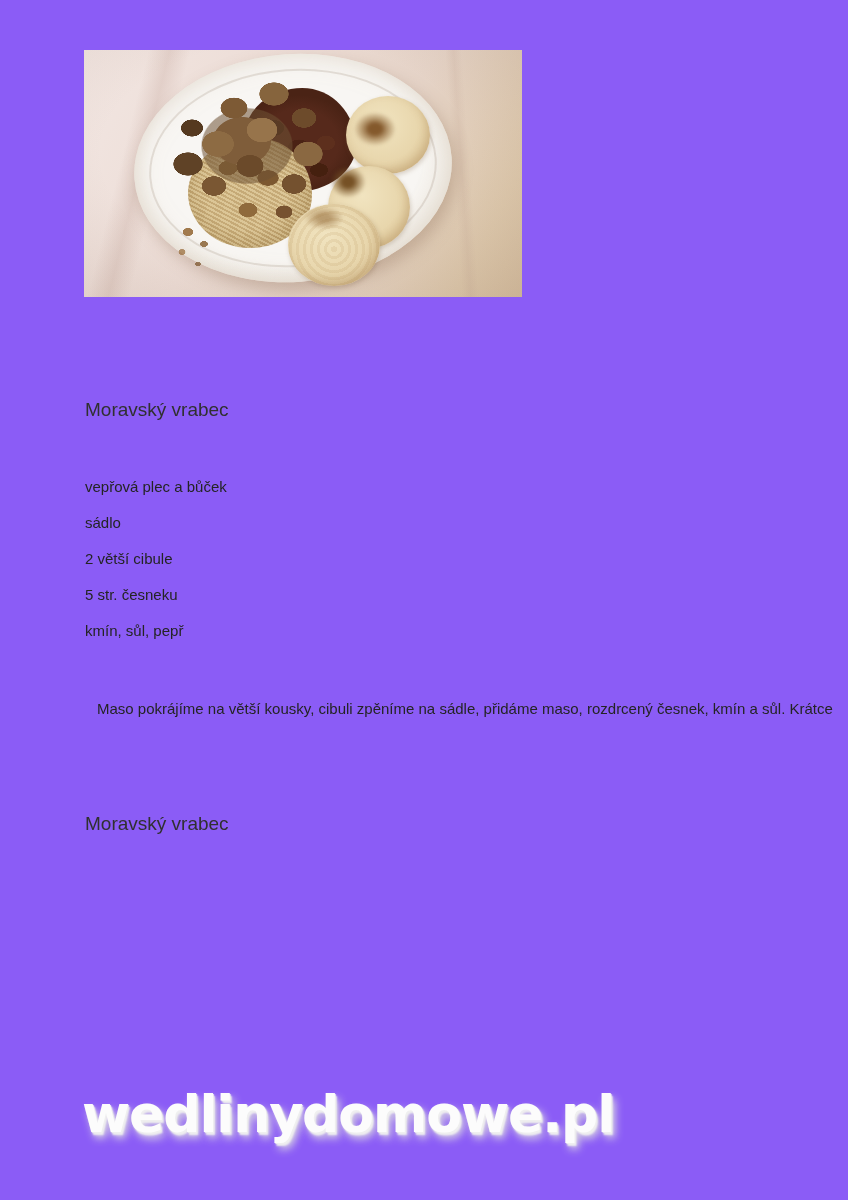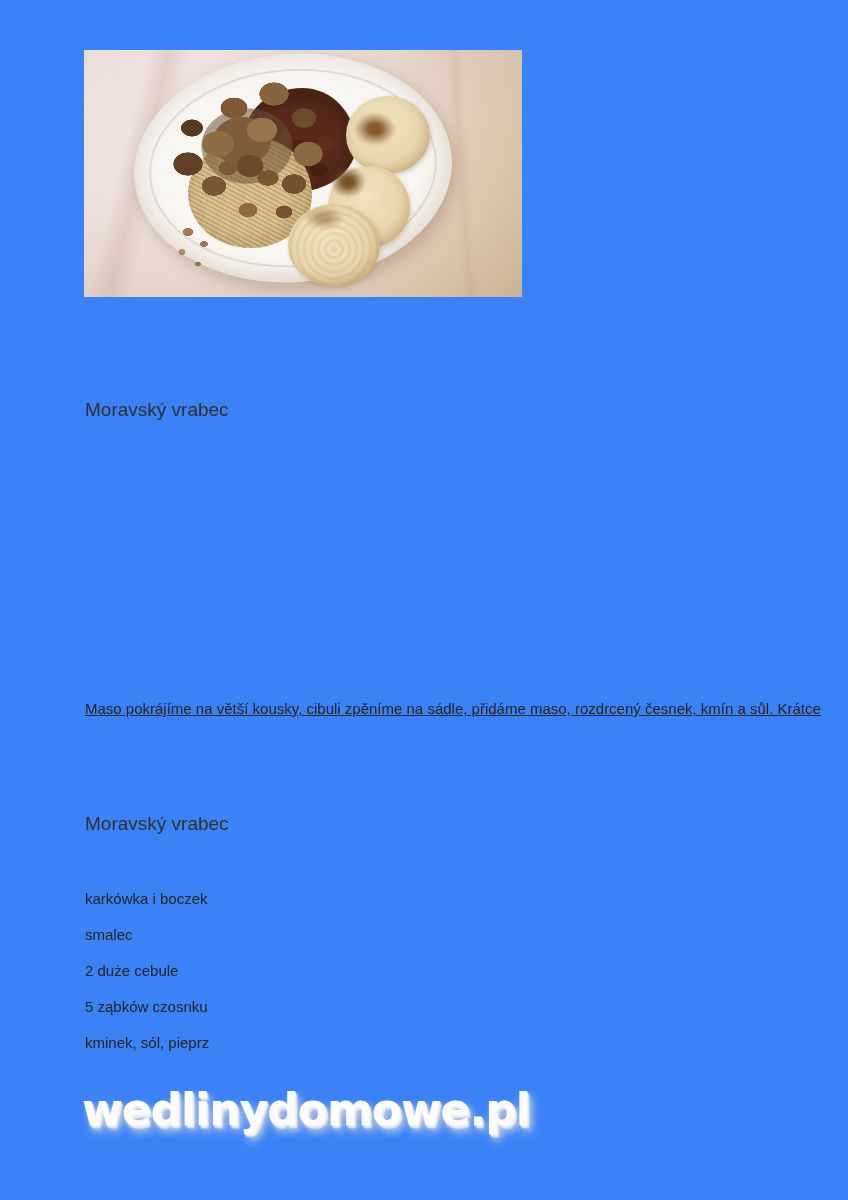--- a/index.html
+++ b/index.html
@@ -1,18 +1,18 @@
 <!DOCTYPE html>
 <html><head>
 <meta charset="utf-8">
 <style>
   html,body{margin:0;padding:0;background:#ffffff;}
   body{width:848px;height:1200px;position:relative;overflow:hidden;
        font-family:"Liberation Sans",sans-serif;color:#262626;}
-  .page{position:absolute;inset:0;background:#3b82f6;}
+  .page{position:absolute;inset:0;background:#8b5cf6;}
 
   
   .photo{position:absolute;left:84px;top:50px;width:438px;height:247px;overflow:hidden;
          background:linear-gradient(118deg,#f2e6e2 0%,#ecdcd5 38%,#e5d3c7 62%,#dcc7ab 88%,#d6bfa1 100%);}
   .photo .fold-left{position:absolute;left:-20px;top:0;width:150px;height:247px;
          background:linear-gradient(104deg,transparent 40%,rgba(195,165,155,0.30) 50%,transparent 60%);}
   .photo .fold-right{position:absolute;right:0;top:0;width:120px;height:247px;
          background:linear-gradient(86deg,transparent 44%,rgba(190,160,145,0.18) 50%,transparent 56%);}
   .photo .vignette{position:absolute;inset:0;
          background:radial-gradient(ellipse at 46% 42%,transparent 55%,rgba(125,92,68,0.13) 100%);}
@@ -82,25 +82,25 @@
          radial-gradient(5px 4px at 28px 46px,rgba(120,80,38,0.7) 55%,transparent 60%);}
 
   
   .rtitle{position:absolute;left:85px;font-size:19px;line-height:24px;color:#303030;white-space:nowrap;}
   .title-cz{top:398px;}
   .title-pl{top:812px;}
   .ing-list{position:absolute;left:85px;margin:0;padding:0;list-style:none;}
   .ing-cz{top:478px;}
   .ing-pl{top:890px;}
   .ing-list li{font-size:15px;line-height:17px;margin-bottom:19px;white-space:nowrap;color:#242424;}
-  .instructions{position:absolute;left:85px;top:694px;text-decoration:underline;}
+  .instructions{position:absolute;left:97px;top:694px;}
   .instructions div{font-size:15px;line-height:29px;white-space:nowrap;color:#242424;}
 
   
-  .watermark{position:absolute;left:82px;top:1084px;font-size:44px;font-weight:bold;
+  .watermark{position:absolute;left:82px;top:1084px;font-size:52px;font-weight:bold;
         font-family:"DejaVu Sans","Liberation Sans",sans-serif;letter-spacing:-1px;
         color:#fcfcfc;white-space:nowrap;
         text-shadow:2px 3px 2px #efefef, 4px 6px 8px #e0e0e0, 1px 1px 1px #f4f4f4;}
 </style>
 </head>
 <body>
 
 <div class="page">
 
   <div class="photo" title="plate with roasted pork pieces, braised red cabbage, stewed sauerkraut and three bread dumpling slices on a pink-beige tablecloth">
@@ -122,30 +122,30 @@
       <div class="dumpling d3">
           <div class="smudge"></div>
         </div>
       <div class="gravy"></div>
     </div>
     <div class="vignette"></div>
   </div>
 
   <div class="rtitle title-cz">Moravský vrabec</div>
 
+  <ul class="ing-list ing-cz">
+    <li>vepřová plec a bůček</li>
+    <li>sádlo</li>
+    <li>2 větší cibule</li>
+    <li>5 str. česneku</li>
+    <li>kmín, sůl, pepř</li>
+  </ul>
 
   <div class="instructions">
     <div>Maso pokrájíme na větší kousky, cibuli zpěníme na sádle, přidáme maso, rozdrcený česnek, kmín a sůl. Krátce</div>
   </div>
 
   <div class="rtitle title-pl">Moravský vrabec</div>
 
-  <ul class="ing-list ing-pl">
-    <li>karkówka i boczek</li>
-    <li>smalec</li>
-    <li>2 duże cebule</li>
-    <li>5 ząbków czosnku</li>
-    <li>kminek, sól, pieprz</li>
-  </ul>
 
   <div class="watermark">wedlinydomowe.pl</div>
 
 </div>
 
 </body></html>

